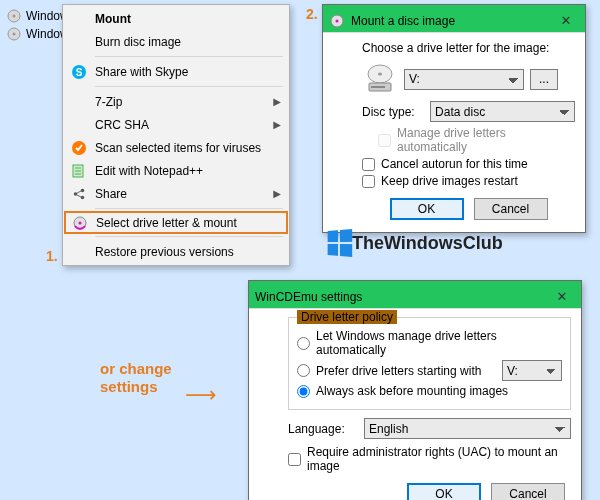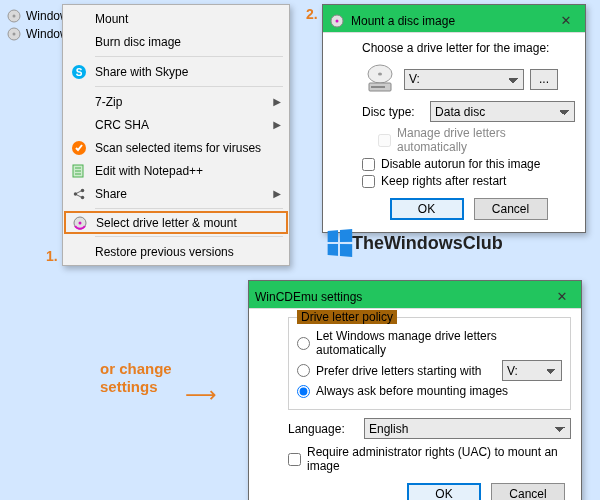--- a/index.html
+++ b/index.html
@@ -54,21 +54,21 @@
   }
   .cm-sep {
     height: 1px;
     background: #d8d8d8;
     margin: 3px 4px 3px 30px;
   }
   .cm-highlight {
     border: 2px solid #e67e22;
     margin: -1px;
   }
-  .bold { font-weight: normal; }
+  .bold { font-weight: bold; }
 
   
   .step-num {
     position: absolute;
     font-weight: bold;
     font-size: 14px;
     color: #e67e22;
   }
 
   
@@ -330,25 +330,25 @@
       <select class="combo" style="width:156px;">
         <option>Data disc</option>
       </select>
     </div>
     <label class="ck disabled-ck greyed" style="margin-left:16px;">
       <input type="checkbox" disabled="" style="">
       <span>Manage drive letters automatically</span>
     </label>
     <label class="ck">
       <input type="checkbox" style="">
-      <span>Disable autorun for this image</span>
+      <span>Cancel autorun for this time</span>
     </label>
     <label class="ck">
       <input type="checkbox" style="">
-      <span>Keep rights after restart</span>
+      <span>Keep drive images restart</span>
     </label>
     <div class="btn-row">
       <div class="btn primary">
           <span>OK</span>
         </div>
       <div class="btn">
           <span>Cancel</span>
         </div>
     </div>
   </div>

